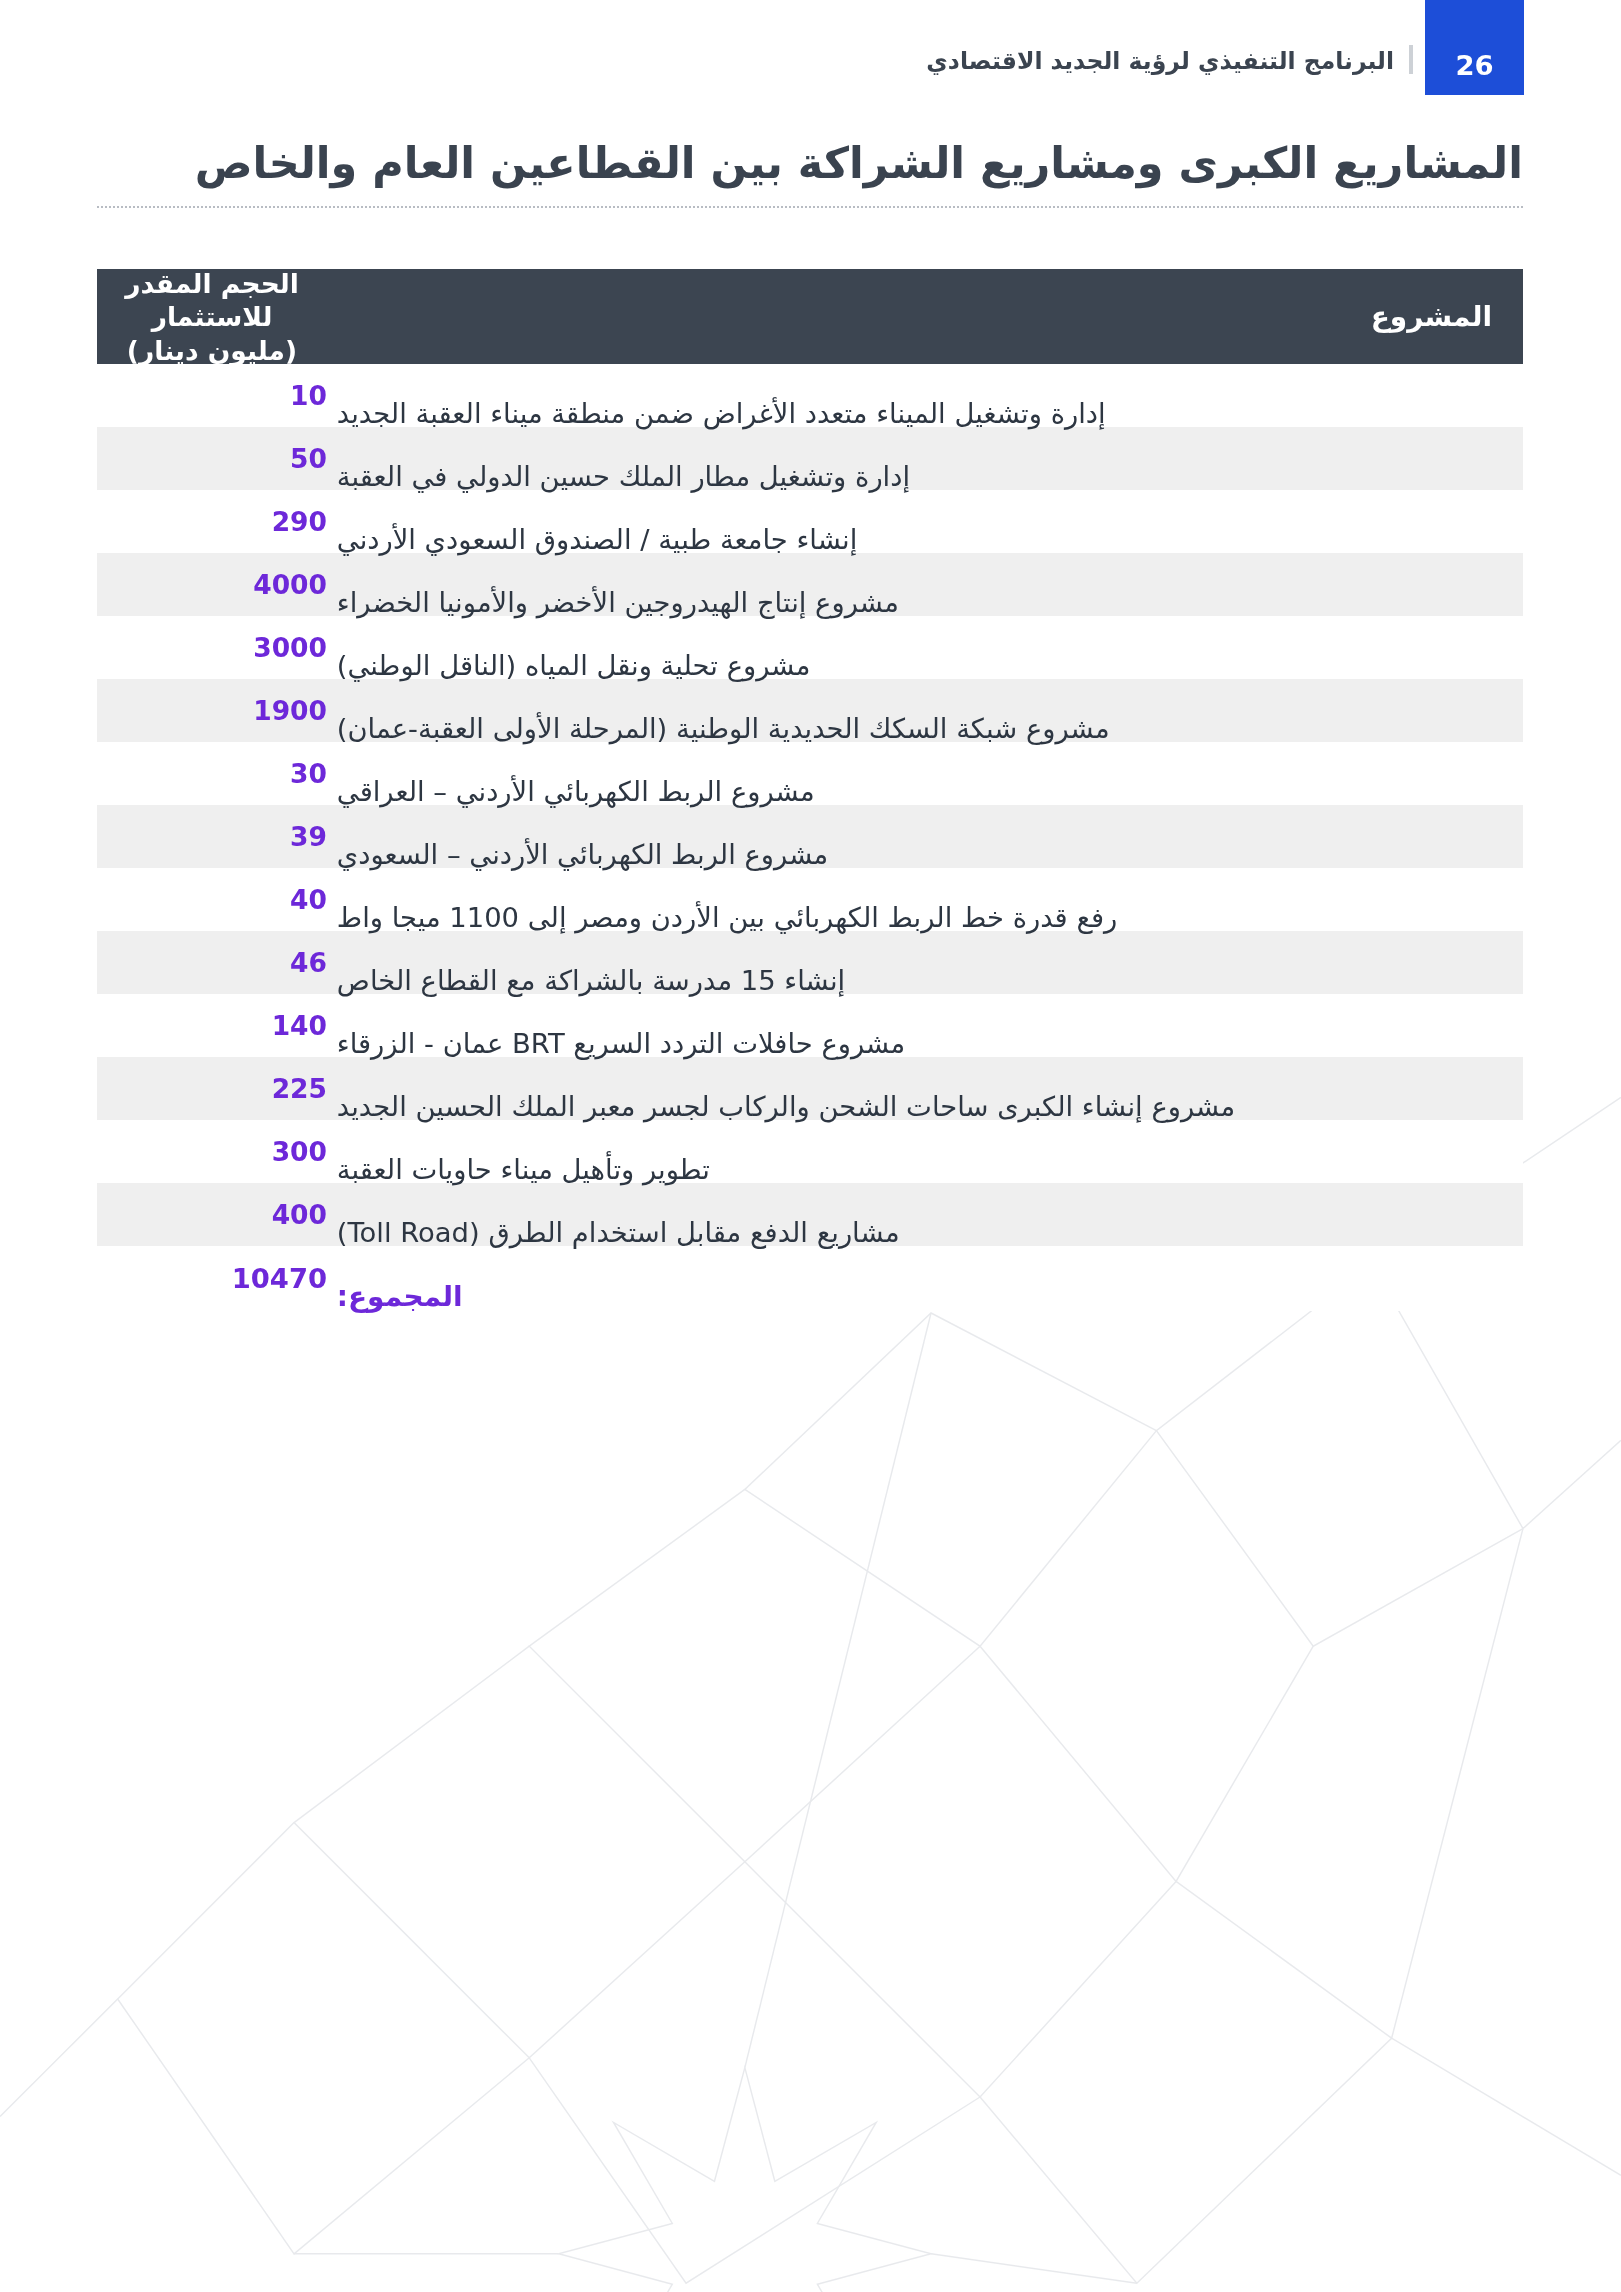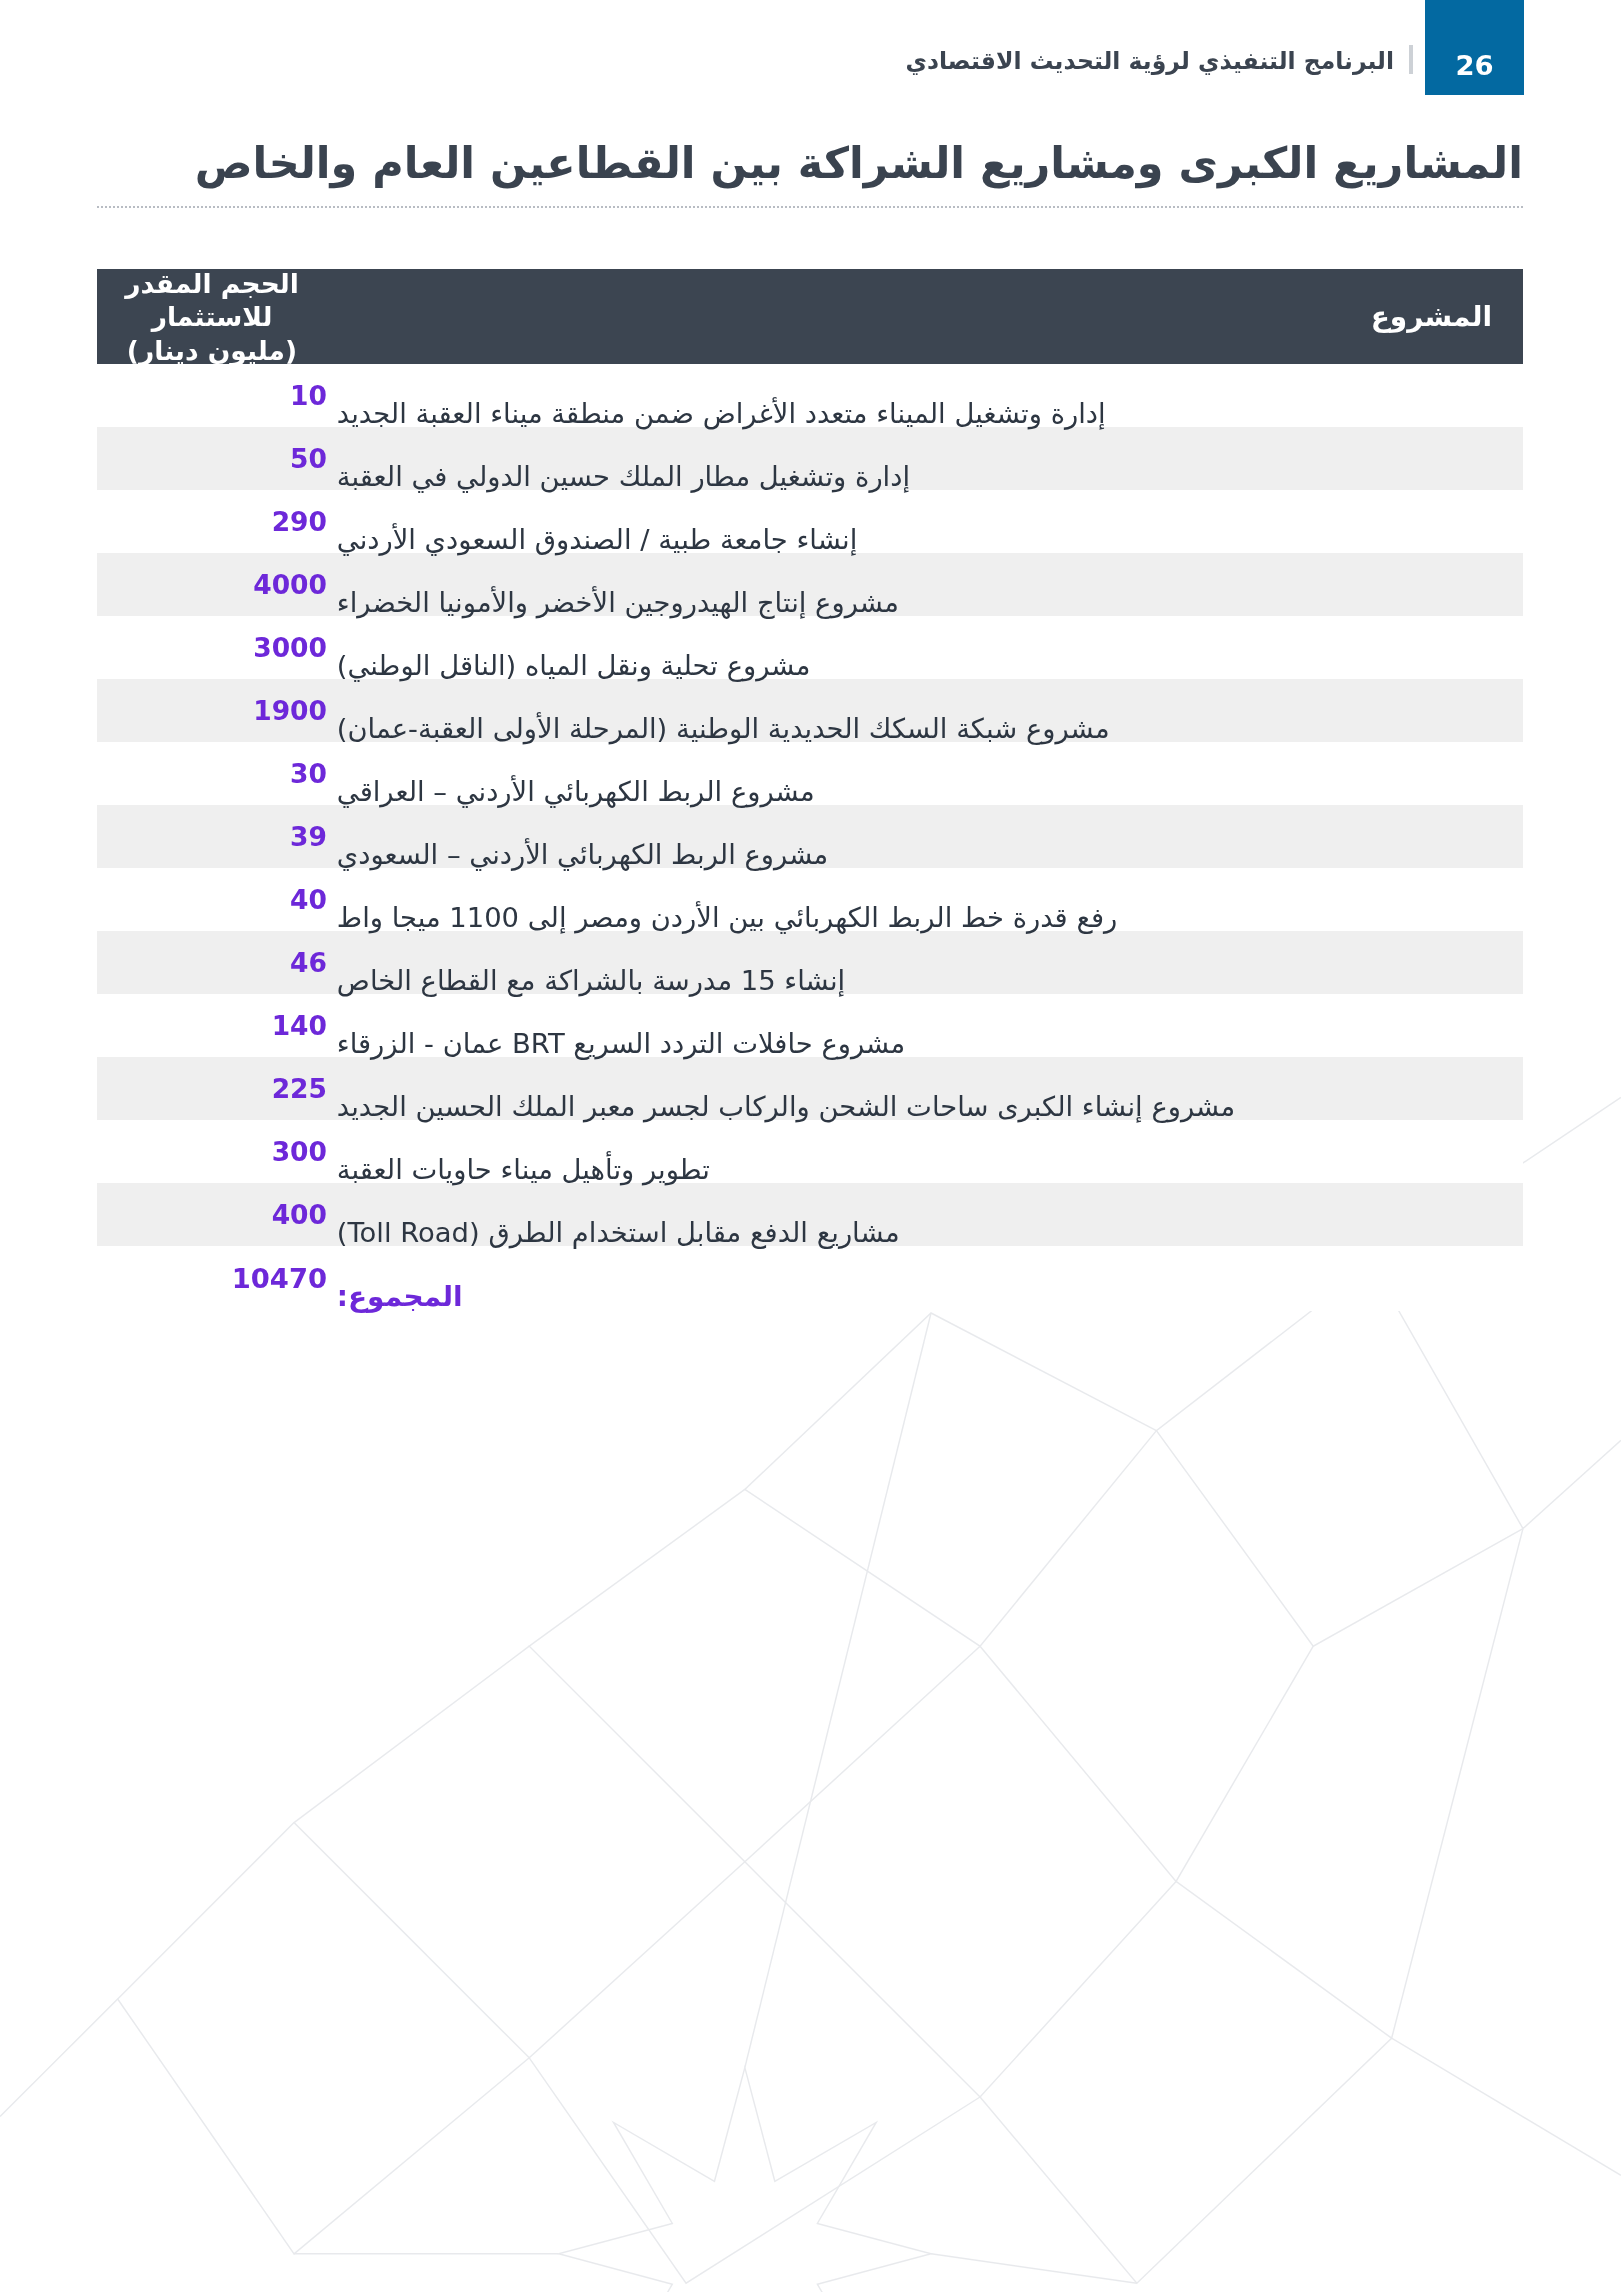--- a/index.html
+++ b/index.html
@@ -16,21 +16,21 @@
     overflow: hidden;
     direction: rtl;
   }
   
   .orange-tab {
     position: absolute;
     top: 0;
     right: 97px;
     width: 99px;
     height: 95px;
-    background: #0369a1;
+    background: #1d4ed8;
     display: flex;
     align-items: flex-end;
     justify-content: center;
     padding-bottom: 15.7px;
     z-index: 3;
   }
   .orange-tab .pagenum {
     color: #ffffff;
     font-size: 27.4px;
     font-weight: bold;
@@ -178,21 +178,21 @@
     <polygon points="760,1070 790.6,1186 894,1126 834,1229 950,1260 834,1291 894,1394 790.6,1334 760,1450 729,1334 626,1394 686,1291 570,1260 686,1229 626,1126 729,1186"></polygon>
     <polyline points="760,1070 950,300"></polyline>
     <polyline points="570,1260 300,1260"></polyline>
     <polyline points="950,1260 1160,1290"></polyline>
   </svg>
 
   <div class="orange-tab">
     <span class="pagenum">26</span>
   </div>
   <div class="header-divider"></div>
-  <div class="header-title">البرنامج التنفيذي لرؤية التحديث الاقتصادي</div>
+  <div class="header-title">البرنامج التنفيذي لرؤية الجديد الاقتصادي</div>
 
   <div class="content">
     <h1 class="page-title">المشاريع الكبرى ومشاريع الشراكة بين القطاعين العام والخاص</h1>
 
     <div class="projects-table">
       <div class="thead">
         <div class="th-project">المشروع</div>
         <div class="th-value">
           <span>الحجم المقدر للاستثمار</span>
           <span>(مليون دينار)</span>

